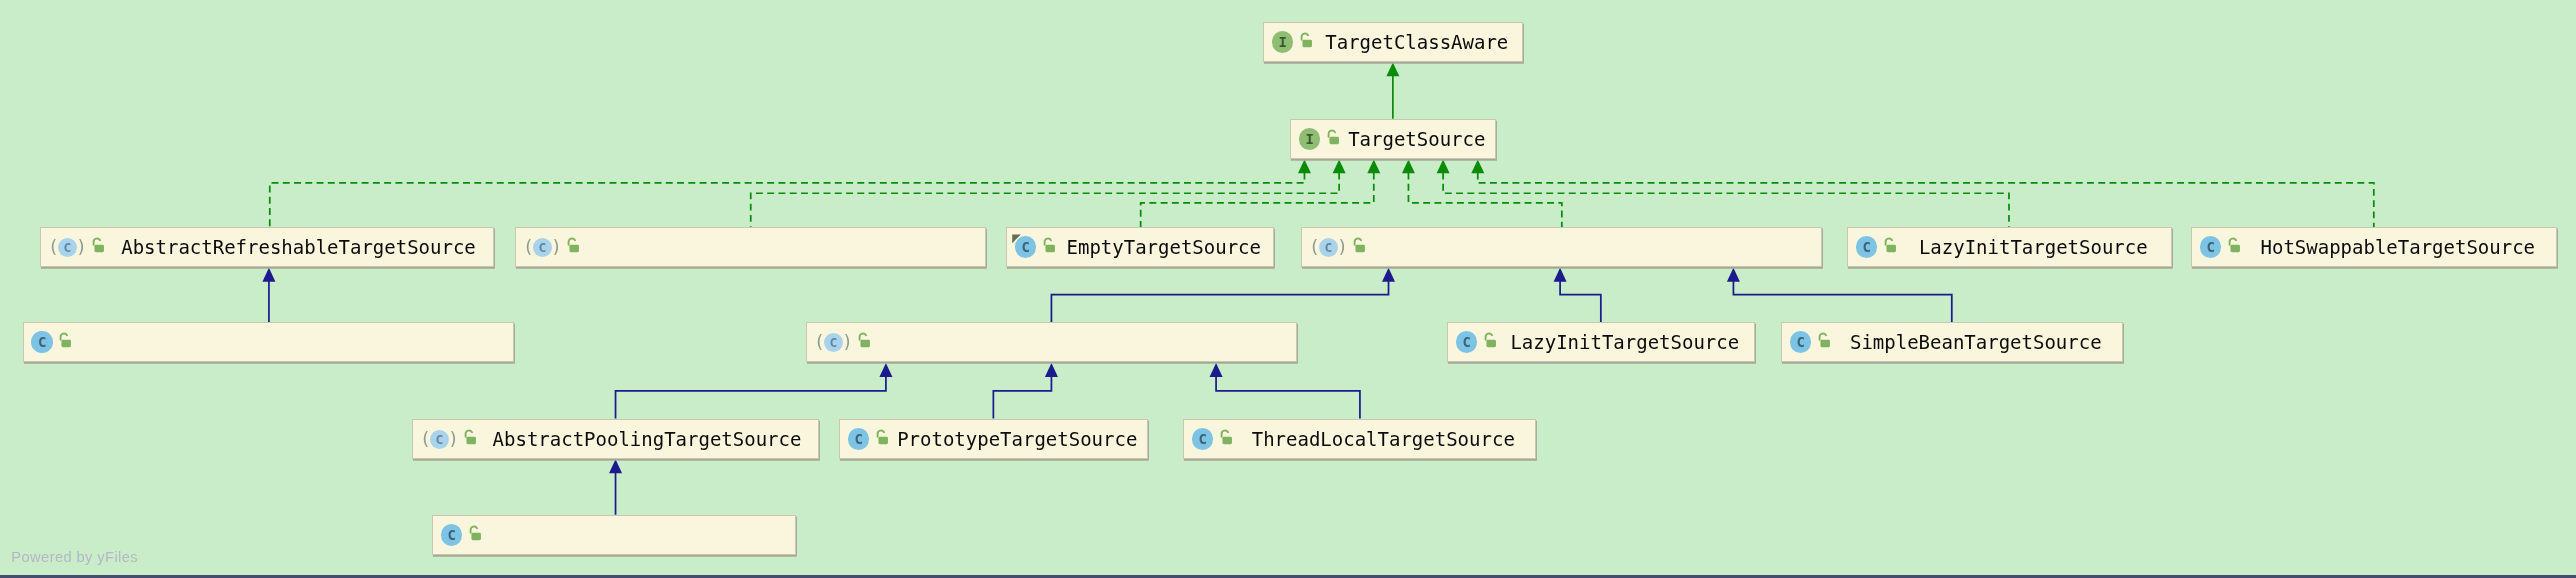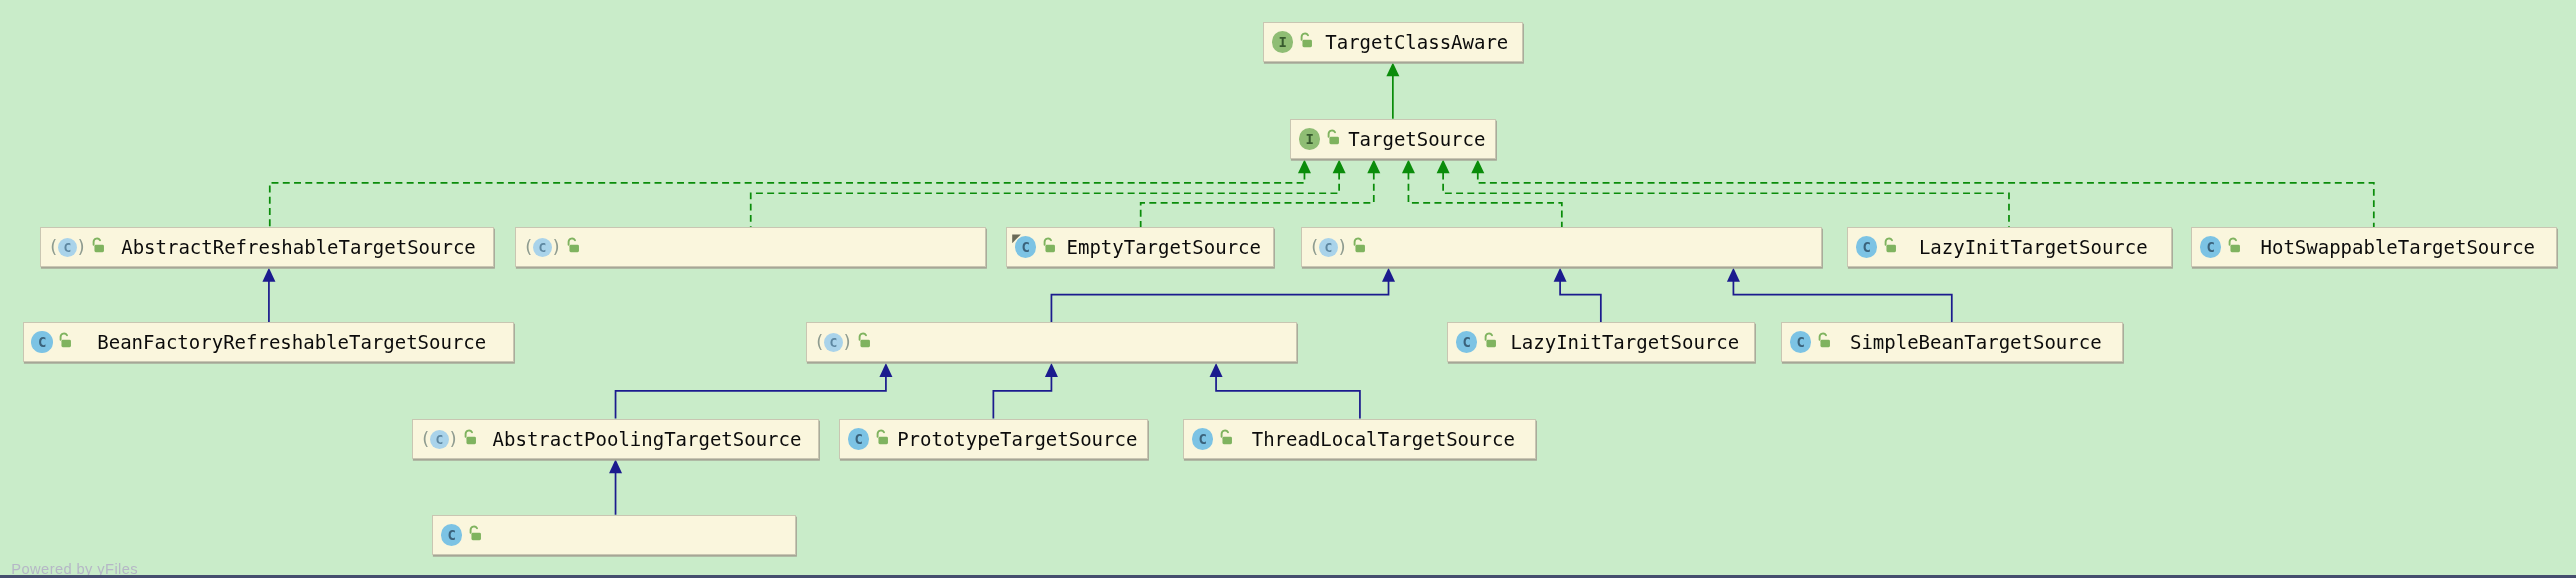--- a/index.html
+++ b/index.html
@@ -44,21 +44,21 @@
   .abstract-class .circle{background:#a9d3ea;color:#5d87a1;width:19px;height:19px;font-size:13px;}
   .paren{color:#8f9c90;font-size:18px;line-height:1;margin:0 -0.9px;}
   .final-class .type-icon::before{
     content:"";position:absolute;top:-1.7px;left:-2.6px;width:8.7px;height:8.7px;
     background:#6a6a58;clip-path:polygon(0 0,100% 0,0 100%);
   }
   .lock-icon{display:inline-flex;flex:0 0 auto;margin-top:-2.6px;}
   .watermark{
     position:absolute;left:11.3px;top:549px;
     font-family:"Liberation Sans","DejaVu Sans",sans-serif;
-    font-size:14.7px;color:#b5b7c6;letter-spacing:0.4px;margin-top:12px;
+    font-size:14.7px;color:#b5b7c6;letter-spacing:0.4px;
   }
   .bottom-bar{
     position:absolute;left:0;bottom:0;width:100%;height:3.5px;
     background:#454e6e;
   }
 </style>
 </head>
 <body>
 
 <div class="canvas">
@@ -198,21 +198,20 @@
       <div class="node class" style="left: 22.5px; top: 322px; width: 491px;">
         <span class="type-icon">
           <span class="circle">C</span>
         </span>
         <span class="lock-icon">
           <svg width="14.7" height="16.5" viewBox="0 0 17 19">
             <path d="M3 9 V5.6 a4 4 0 0 1 7.4 -2" fill="none" stroke="#7fb35f" stroke-width="2.2" stroke-linecap="round"></path>
             <rect x="4" y="9" width="11" height="8.5" rx="1.6" fill="#7fb35f"></rect>
           </svg>
         </span>
-        <span class="label">BeanFactoryRefreshableTargetSource</span>
       </div>
       <div class="node abstract-class" style="left: 806px; top: 322px; width: 491px;">
         <span class="type-icon">
           <span class="paren">(</span>
           <span class="circle">C</span>
           <span class="paren">)</span>
         </span>
         <span class="lock-icon">
           <svg width="14.7" height="16.5" viewBox="0 0 17 19">
             <path d="M3 9 V5.6 a4 4 0 0 1 7.4 -2" fill="none" stroke="#7fb35f" stroke-width="2.2" stroke-linecap="round"></path>

